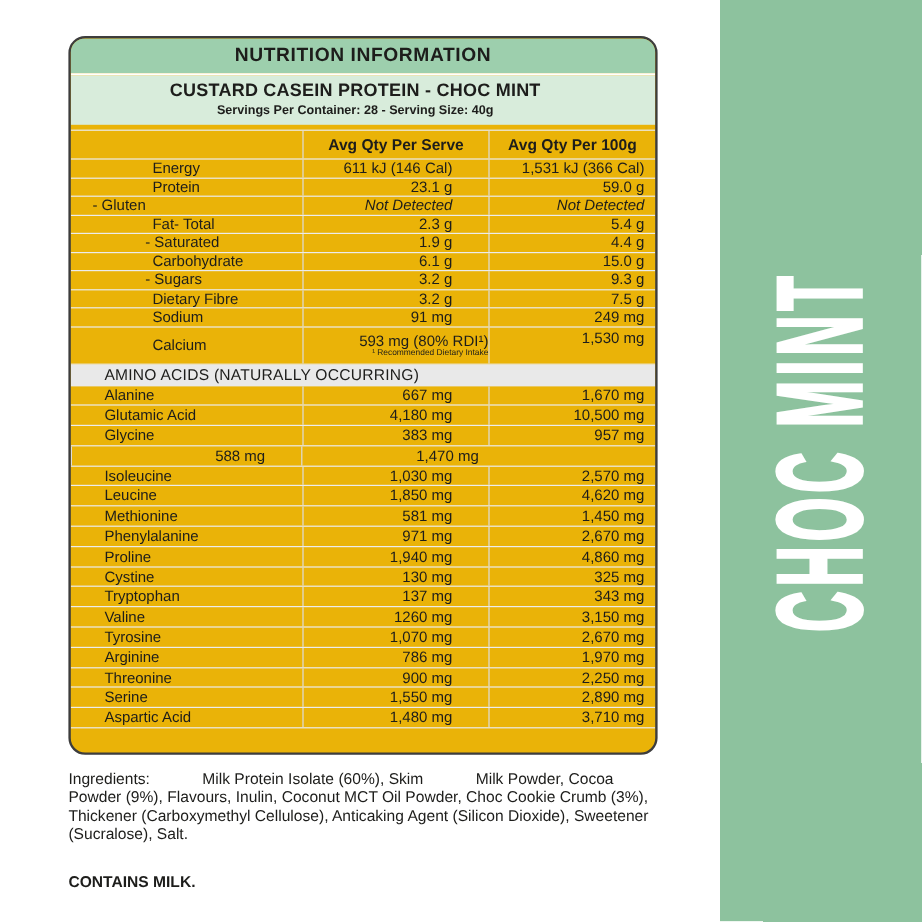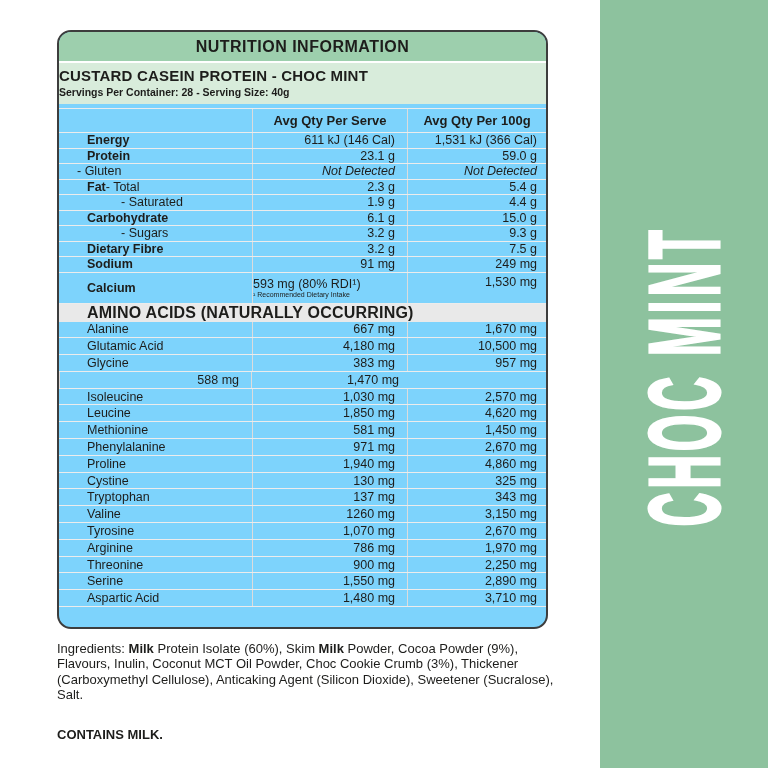--- a/index.html
+++ b/index.html
@@ -18,49 +18,49 @@
   .stage{position:relative;width:768px;height:768px;background:#ffffff;overflow:hidden;}
 
   
   .sidebar{position:absolute;left:600px;top:0;width:168px;height:768px;background:var(--sidebar);
     display:flex;align-items:center;justify-content:center;}
   .sidebar-label{white-space:nowrap;color:#ffffff;font-weight:700;font-size:100px;letter-spacing:8px;
     transform:rotate(-90deg) scale(0.47,1);transform-origin:center;margin-top:-16px;
     -webkit-text-stroke:3px #ffffff;}
 
   
-  .panel{position:absolute;left:57px;top:30px;width:491px;height:599px;background:#7dd3fc;
+  .panel{position:absolute;left:57px;top:30px;width:491px;height:599px;background:#eab308;
     border:2px solid var(--border);border-radius:14px;overflow:hidden;}
   .band-title{height:29px;background:var(--band);display:flex;align-items:center;justify-content:center;
     font-weight:700;font-size:16px;letter-spacing:.5px;}
   .band-gap{height:2px;background:#ffffff;}
-  .band-sub{background:var(--subband);padding:4px 13px 6px 0;}
+  .band-sub{background:var(--subband);text-align:center;padding:4px 13px 6px 0;}
   .product-name{font-weight:700;font-size:15px;letter-spacing:.2px;}
   .servings-line{font-weight:700;font-size:10.5px;margin-top:2px;}
 
   .table-wrap{margin-top:4px;}
   .trow{display:grid;grid-template-columns:193px 156px 138px;border-bottom:1px solid var(--rowline);}
   .cell{display:flex;align-items:center;overflow:hidden;}
   .c1{padding-left:28px;justify-content:flex-start;}
   .c1.ind-semi{padding-left:18px;}
   .c1.ind-1{padding-left:62px;}
   .c2{border-left:1px solid var(--colline);border-right:1px solid var(--colline);
-      justify-content:flex-end;padding-right:12px;}
+      justify-content:flex-end;padding-right:30px;}
   .c3{justify-content:flex-end;padding-right:9px;}
   .hrow{height:25px;font-weight:700;font-size:13px;border-top:1px solid var(--rowline);}
   .hrow .c2,.hrow .c3{justify-content:center;padding:0;}
   .nrow{height:15.5px;font-size:12.5px;}
   .arow{height:16.8px;font-size:12.5px;}
   .tall{height:31px;}
-  .tall .c2{flex-direction:column;justify-content:center;padding-right:0;align-items:flex-start;}
+  .tall .c2{flex-direction:column;justify-content:center;padding-right:0;align-items:flex-end;}
   .tall .c3{align-items:flex-start;padding-top:2px;}
   .note{font-size:7px;line-height:8px;}
-  .b{font-weight:700;}
+  .b{font-weight:400;margin-left:40px;}
   .it{font-style:italic;}
-  .section-band{height:18px;background:var(--secband);font-weight:700;font-size:16px;
+  .section-band{height:18px;background:var(--secband);font-weight:400;font-size:13px;
     display:flex;align-items:center;padding-left:28px;letter-spacing:.2px;}
 
   
   .footer{position:absolute;left:57px;top:641px;width:500px;font-size:13px;line-height:15.4px;}
   .contains-line{margin-top:24px;font-weight:700;}
 </style>
 </head>
 <body>
 
 <div class="stage">

